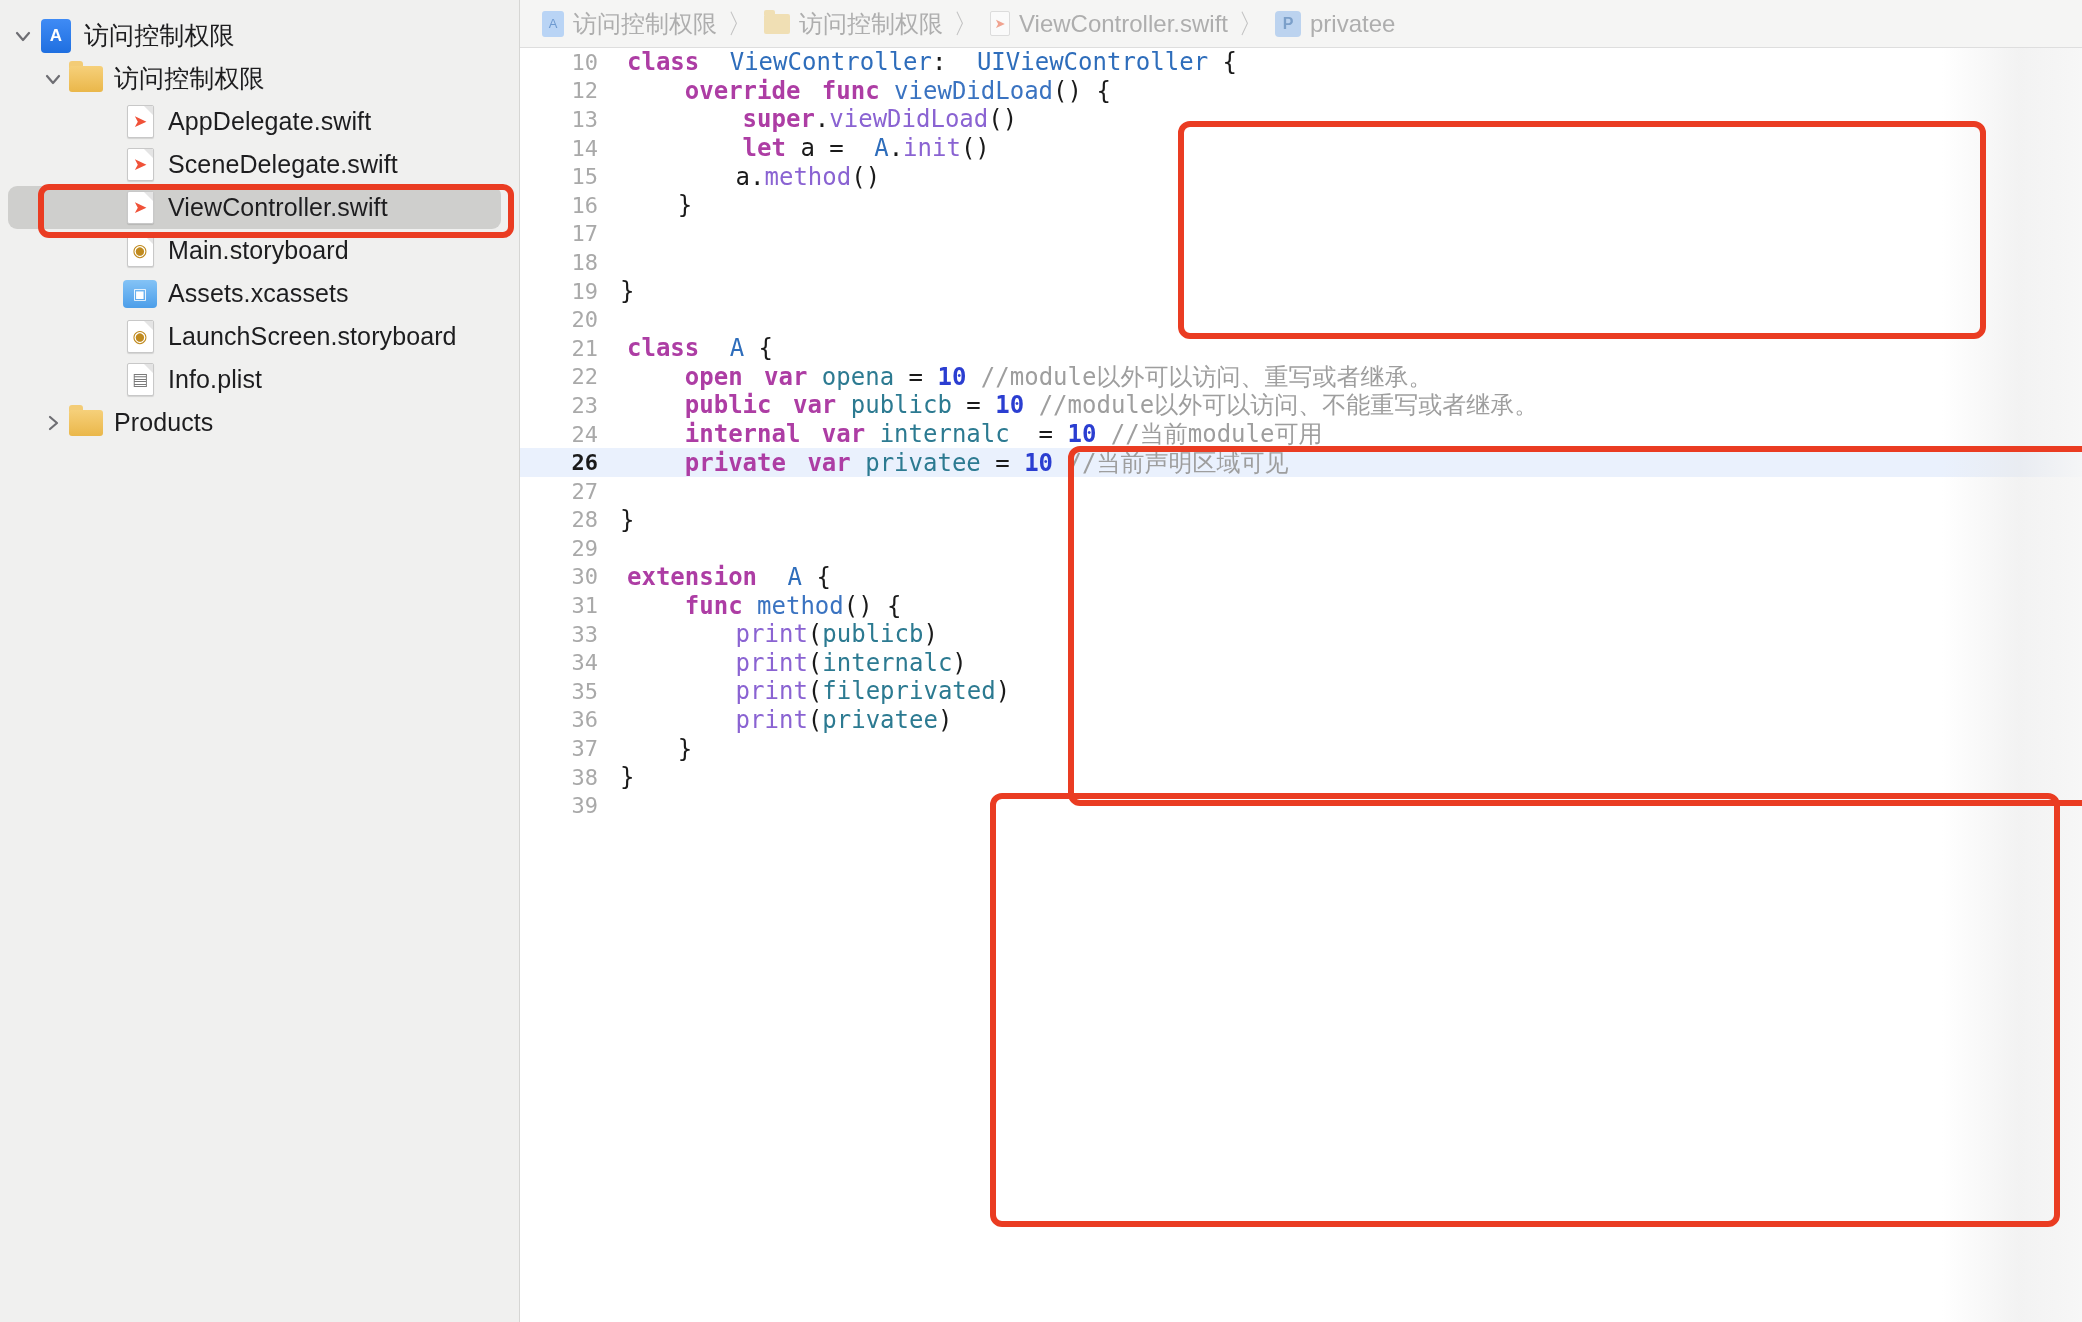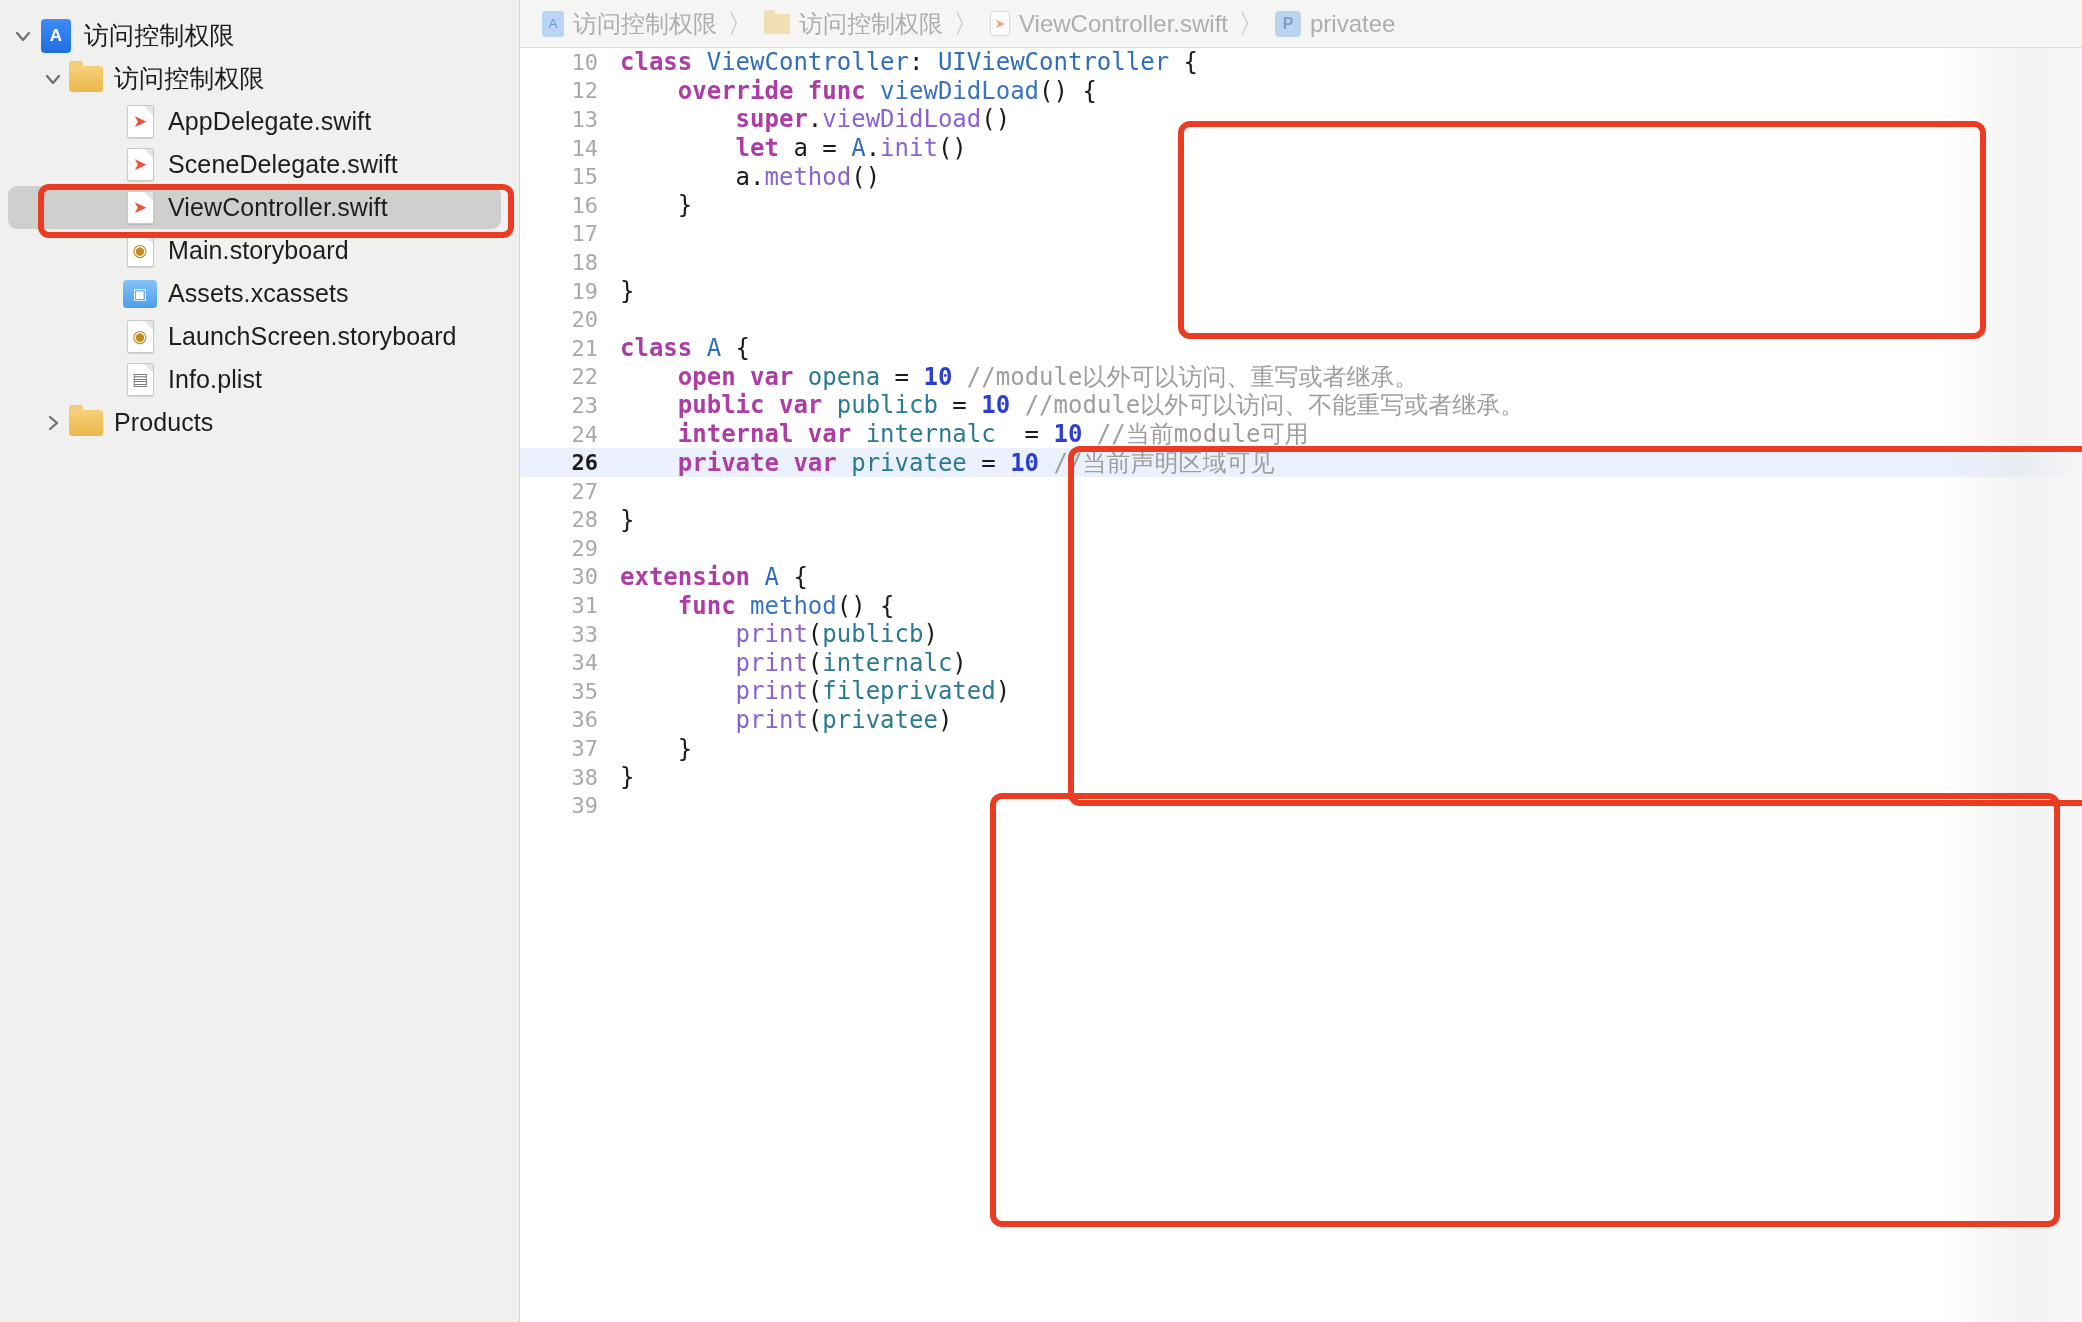--- a/index.html
+++ b/index.html
@@ -182,22 +182,22 @@
     width: 96px; flex: 0 0 96px;
     text-align: right; padding-right: 18px;
     color: #a9a9a9; font-size: 22px;
     font-family: "DejaVu Sans Mono", "Liberation Mono", monospace;
     user-select: none;
   }
   .code-line.cur .ln { color: #1a1a1a; font-weight: bold; }
   .src { padding-left: 4px; color: #1a1a1a; }
 
   
-  .kw   { color: #ad3da4; font-weight: bold; }
-  .typ  { color: #2e6dbb; }
+  .kw   { color: #ad3da4; font-weight: bold; margin-left: 7px; }
+  .typ  { color: #2e6dbb; margin-left: 16px; }
   .fn   { color: #3a73c1; }
   .mth  { color: #8a63d2; }
   .prop { color: #2c7a91; }
   .num  { color: #2b3ed1; font-weight: bold; }
   .cmt  { color: #9e9e9e; }
   .pln  { color: #1a1a1a; }
 
   
   #gutter-strip {
     position: absolute; left: 0; top: 0; width: 96px; height: 100%;

